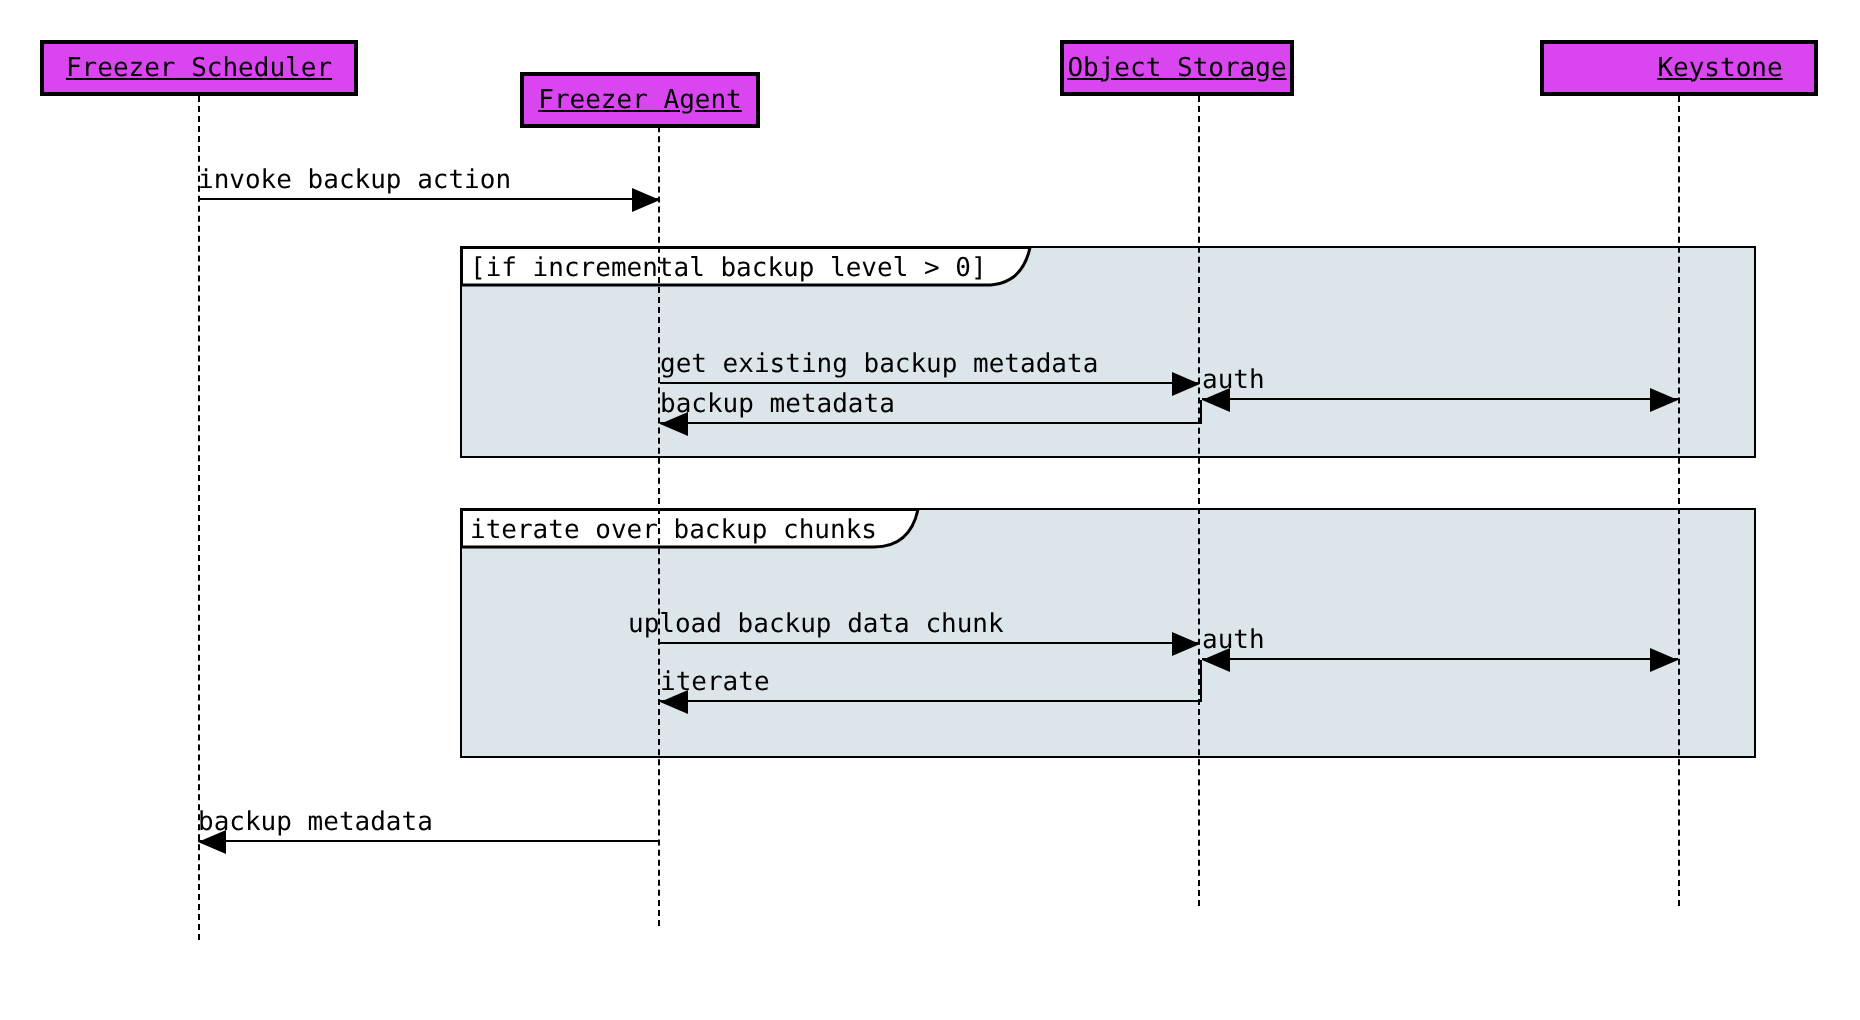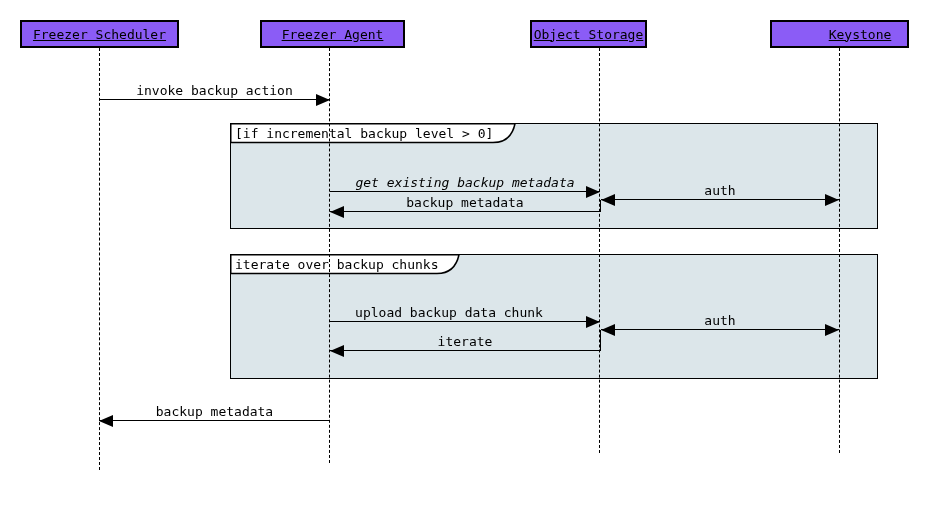--- a/index.html
+++ b/index.html
@@ -12,30 +12,30 @@
     font-size: 13px;
     color: #000000;
     overflow: hidden;
   }
 
   
   .actor {
     position: absolute;
     top: 20px;
     height: 28px;
-    background: #8b5cf6;
+    background: #d946ef;
     border: 2px solid #000;
     box-sizing: border-box;
     display: flex;
     align-items: center;
     justify-content: center;
   }
   .actor span { text-decoration: underline; white-space: nowrap; }
   #actor-0 { left: 20px;  width: 159px; }
-  #actor-1 { left: 260px; width: 145px; }
+  #actor-1 { left: 260px; width: 120px; margin-top: 16px; }
   #actor-2 { left: 530px; width: 117px; }
   #actor-3 { left: 770px; width: 139px; padding-left: 41px; }
 
   
   .lifeline {
     position: absolute;
     top: 48px;
     width: 0;
     border-left: 1.5px dashed #000;
   }
@@ -60,21 +60,20 @@
   #frame-label-1 { left: 230px; top: 254px; }
   .frame-label-svg text {
     font-family: "DejaVu Sans Mono", "Liberation Mono", monospace;
     font-size: 13px;
     fill: #000;
   }
 
   
   .msg-label {
     position: absolute;
-    text-align: center;
     white-space: nowrap;
     line-height: 15px;
   }
   .msg-line {
     position: absolute;
     height: 0;
     border-top: 1.5px solid #000;
   }
   .tick {
     position: absolute;
@@ -88,21 +87,21 @@
     border-bottom: 6px solid transparent;
   }
   .ah.r { border-left: 14px solid #000; }
   .ah.l { border-right: 14px solid #000; }
 
   
   #m0-label { left: 99px;  width: 231px; top: 83px; }
   #m0-line  { left: 99px;  width: 231px; top: 99px; }
   #m0-ah    { left: 316px; top: 94px; }
   
-  #m1-label { left: 330px; width: 270px; top: 175px; font-style: italic; }
+  #m1-label { left: 330px; width: 270px; top: 175px; }
   #m1-line  { left: 330px; width: 270px; top: 191px; }
   #m1-ah    { left: 586px; top: 186px; }
   
   #m2-label { left: 330px; width: 270px; top: 195px; }
   #m2-line  { left: 330px; width: 271px; top: 211px; }
   #m2-ah    { left: 330px; top: 206px; }
   #m2-tick  { left: 600px; top: 200px; height: 12px; }
   
   #m3-label { left: 601px; width: 238px; top: 183px; }
   #m3-line  { left: 601px; width: 238px; top: 199px; }

